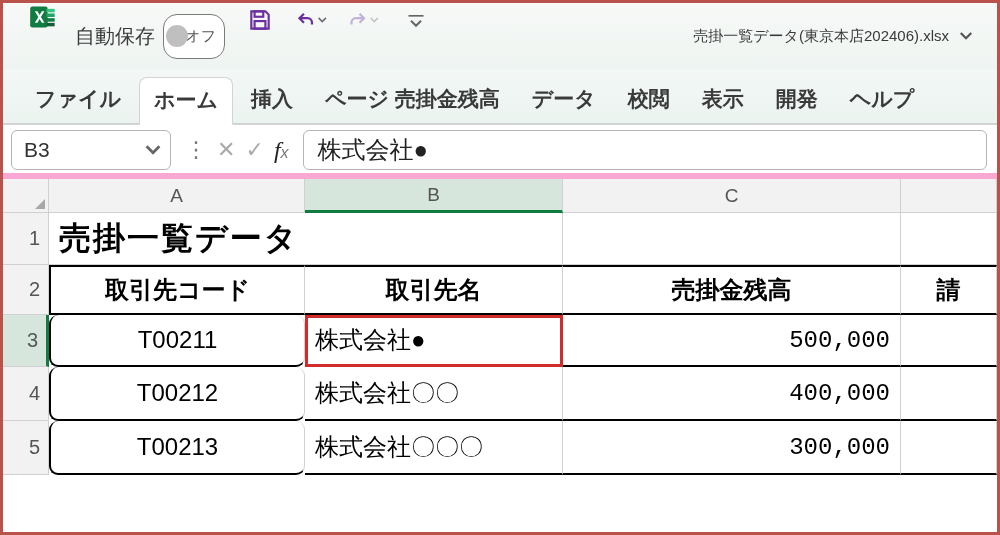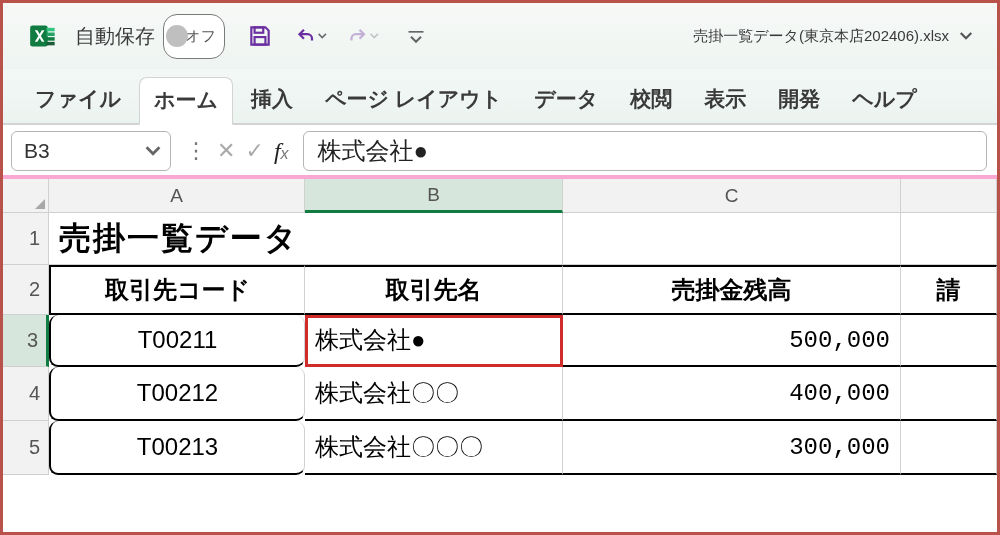--- a/index.html
+++ b/index.html
@@ -7,35 +7,35 @@
     --excel-border:#c9c9c9;
     --excel-grid:#d0d0d0;
     --ribbon-bg:linear-gradient(180deg,#f3f8f6 0%,#ebf3ef 100%);
     --qat-bg:linear-gradient(180deg,#f7f9f7 0%,#eef4f1 100%);
     --dark:#3a3a3a;
     --purple:#6b2fa0;
   }
   *{box-sizing:border-box;font-family:"Yu Gothic UI","Segoe UI",Meiryo,sans-serif;}
   body{margin:0;width:1000px;height:535px;overflow:hidden;background:#fff;border:3px solid #b8524b;}
   
-  .titlebar{height:66px;background:var(--qat-bg);display:flex;align-items:center;gap:18px;padding:0 22px 0 26px;}
+  .titlebar{height:66px;background:var(--qat-bg);display:flex;gap:18px;padding:0 22px 0 26px;}
   .excel-icon{width:28px;height:28px;}
   .autosave{display:flex;align-items:center;gap:8px;color:var(--dark);font-size:20px;}
   .switch{position:relative;width:62px;height:45px;border-radius:14px;background:#fff;border:1px solid #7a7a7a;display:flex;align-items:center;}
   .switch-knob{position:absolute;left:2px;width:22px;height:22px;border-radius:50%;background:#bfbfbf;}
   .switch-label{margin-left:auto;margin-right:8px;font-size:15px;color:#555;}
   .qat-btn{width:34px;height:34px;display:flex;align-items:center;justify-content:center;border-radius:4px;}
   .chev{width:14px;height:14px;color:#6b6b6b;}
   .filetitle{margin-left:auto;display:flex;align-items:center;gap:8px;color:var(--dark);font-size:15px;cursor:pointer;}
   
   .ribbon-tabs{height:56px;background:var(--ribbon-bg);display:flex;align-items:flex-end;gap:4px;padding:0 14px 0 18px;border-bottom:2px solid #d3d3d3;}
   .tab{padding:8px 14px 10px;color:var(--dark);font-size:21px;cursor:pointer;border-top-left-radius:8px;border-top-right-radius:8px;font-weight:bold;}
   .tab.active{background:#fff;border:1px solid #d3d3d3;border-bottom-color:#fff;margin-bottom:-2px;}
   
-  .fxrow{height:54px;display:flex;align-items:center;gap:14px;padding:8px 10px 6px 8px;border-bottom:4px solid #f9a8d4;}
+  .fxrow{height:54px;display:flex;align-items:center;gap:14px;padding:8px 10px 6px 8px;border-bottom:6px solid #f9a8d4;}
   .namebox{height:40px;border:1px solid #b5b5b5;border-radius:6px;display:flex;align-items:center;min-width:160px;background:#fff;}
   .namebox-text{flex:1;padding:0 12px;font-size:21px;color:#333;}
   .fxctl{display:flex;align-items:center;gap:10px;}
   .fxctl span{color:#777;font-size:22px;}
   .fxinput{flex:1;height:40px;border:1px solid #b5b5b5;border-radius:6px;display:flex;align-items:center;padding:0 14px;font-size:24px;color:#222;background:#fff;}
   
   .sheet{position:relative;}
   .colhdrs{display:flex;height:34px;}
   .corner{width:46px;border-right:1px solid var(--excel-grid);border-bottom:1px solid var(--excel-grid);background:#f2f2f2;position:relative;}
   .corner::after{content:"";position:absolute;right:3px;bottom:3px;border-left:10px solid transparent;border-bottom:10px solid #a8a8a8;}
@@ -114,21 +114,21 @@
     <svg width="18" height="18" viewBox="0 0 24 24">
         <path fill="none" stroke="#555" stroke-width="3" d="M5 8l7 7 7-7"></path>
       </svg>
   </div>
 </div>
 
 <div class="ribbon-tabs">
   <div class="tab">ファイル</div>
   <div class="tab active">ホーム</div>
   <div class="tab">挿入</div>
-  <div class="tab">ページ レイアウト</div>
+  <div class="tab">ページ 売掛金残高</div>
   <div class="tab">データ</div>
   <div class="tab">校閲</div>
   <div class="tab">表示</div>
   <div class="tab">開発</div>
   <div class="tab">ヘルプ</div>
 </div>
 
 <div class="fxrow">
   <div class="namebox">
     <div class="namebox-text">B3</div>

